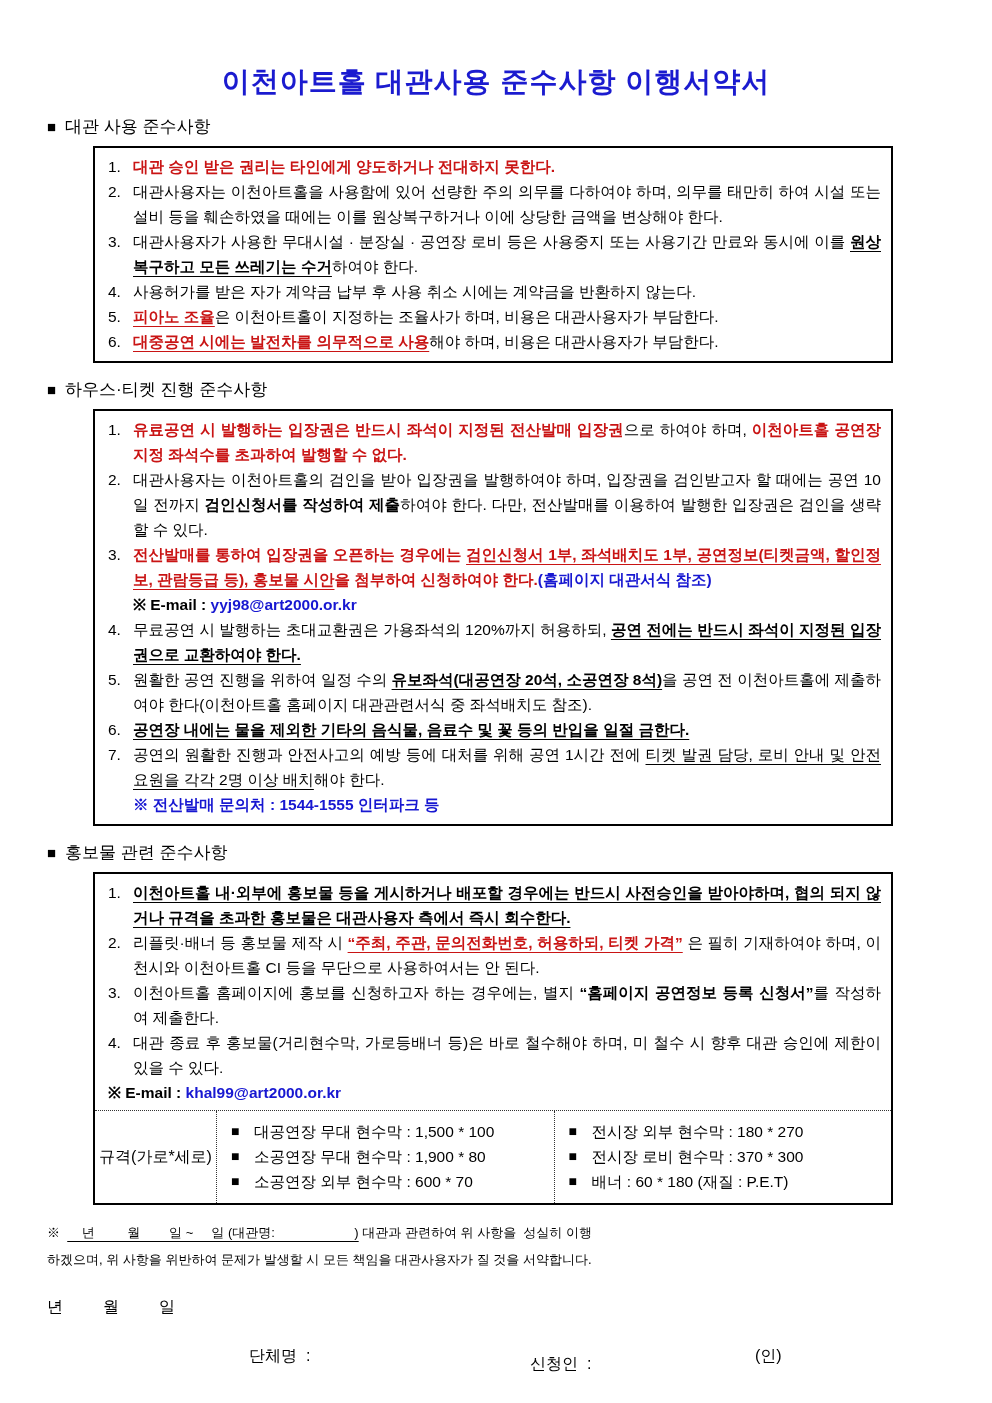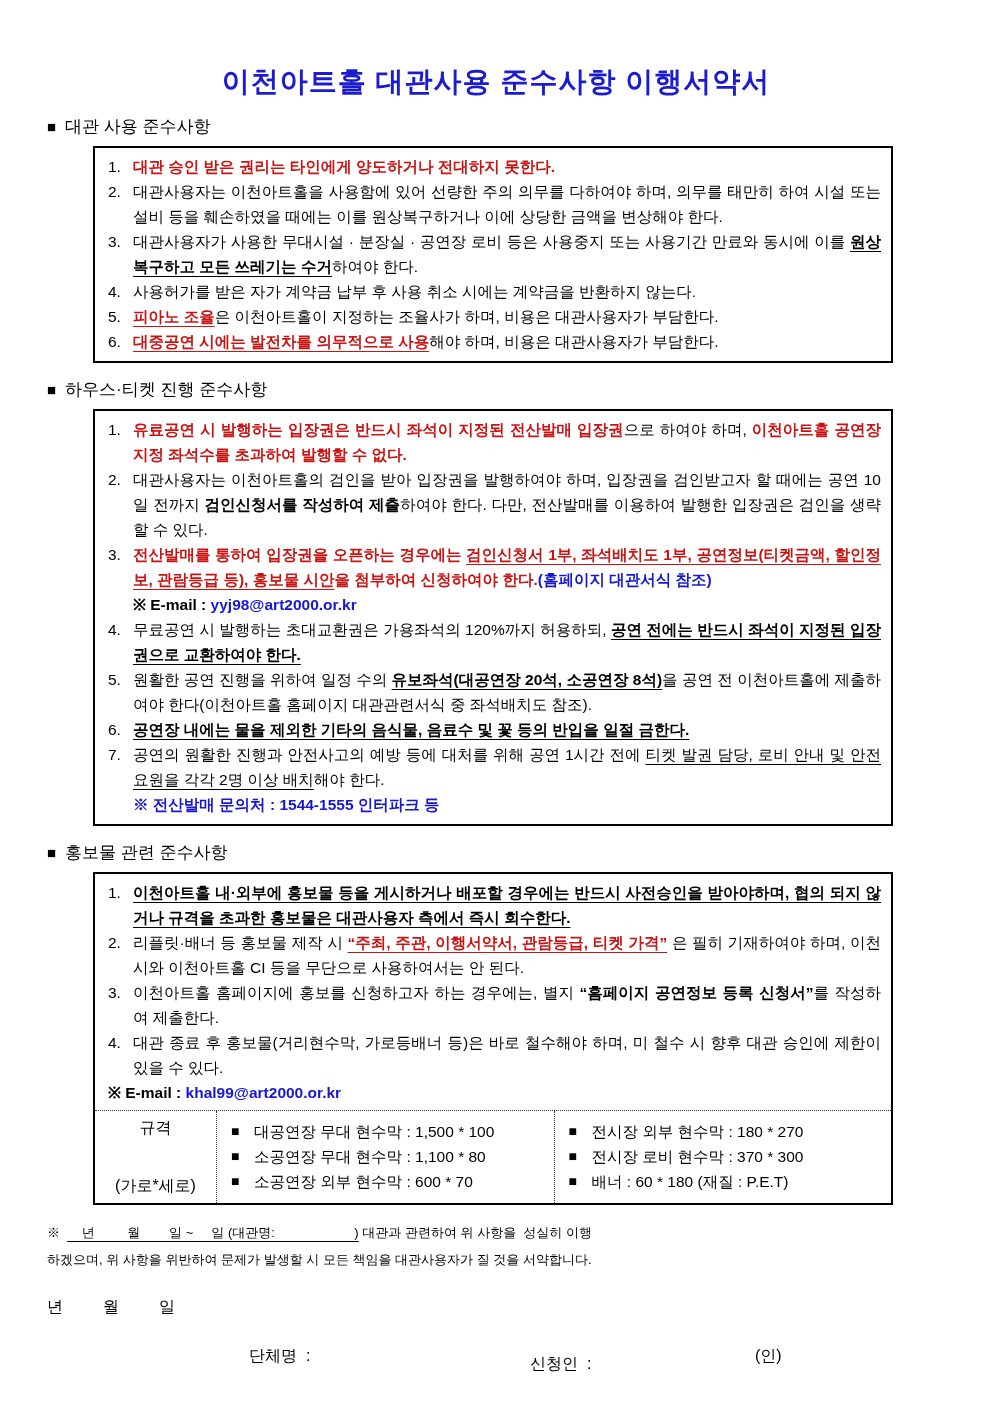--- a/index.html
+++ b/index.html
@@ -43,21 +43,21 @@
   .rs-u{text-decoration:underline;text-underline-offset:4px;text-decoration-thickness:1px;}
   .rs-r{color:var(--red);}
   .rs-bl{color:var(--blue);}
   
   .spec{
     display:flex;margin-top:5px;margin-left:-10px;margin-right:-10px;margin-bottom:-7px;
     border-top:1px dotted #333;
   }
   .spec-head{
     width:122px;box-sizing:border-box;border-right:1px dotted #333;
-    display:flex;flex-direction:column;justify-content:space-between;align-items:center;
+    display:flex;flex-direction:row;justify-content:center;align-items:center;
     font-size:16px;line-height:22px;padding:6px 2px;
   }
   .spec-col{flex:1;padding:8px 6px 9px 12px;box-sizing:border-box;}
   .spec-col-a{border-right:1px dotted #333;}
   .spec-col .item{padding-left:25px;text-align:left;line-height:25px;font-size:15.5px;}
   .spec-col .item .marker{left:2px;font-size:14px;}
   
   .pledge{margin-top:14px;font-size:13px;line-height:27px;}
   .pre{white-space:pre-wrap;}
   .u-blank{text-decoration:underline;text-underline-offset:4px;text-decoration-thickness:1px;}
@@ -104,33 +104,33 @@
       <div class="item note-text"><span class="txt"><span class="rs-bl rs-b">※ 전산발매 문의처 : 1544-1555 인터파크 등</span></span></div>
     </div>
 
   <div class="sec-head">
     <span class="sq">■</span>
     <span>홍보물 관련 준수사항</span>
   </div>
   <div class="box">
     <div>
         <div class="item"><span class="marker">1.</span><span class="txt"><span class="rs-b rs-u">이천아트홀 내·외부에 홍보물 등을 게시하거나 배포할 경우에는 반드시 사전승인을 받아야하며, 협의 되지 않거나 규격을 초과한 홍보물은 대관사용자 측에서 즉시 회수한다.</span></span></div>
-        <div class="item"><span class="marker">2.</span><span class="txt"><span>리플릿·배너 등 홍보물 제작 시 </span><span class="rs-r rs-b rs-u">“주최, 주관, 이행서약서, 관람등급, 티켓 가격”</span><span> 은 필히 기재하여야 하며, 이천시와 이천아트홀 CI 등을 무단으로 사용하여서는 안 된다.</span></span></div>
+        <div class="item"><span class="marker">2.</span><span class="txt"><span>리플릿·배너 등 홍보물 제작 시 </span><span class="rs-r rs-b rs-u">“주최, 주관, 문의전화번호, 허용하되, 티켓 가격”</span><span> 은 필히 기재하여야 하며, 이천시와 이천아트홀 CI 등을 무단으로 사용하여서는 안 된다.</span></span></div>
         <div class="item"><span class="marker">3.</span><span class="txt"><span>이천아트홀 홈페이지에 홍보를 신청하고자 하는 경우에는, 별지 </span><span class="rs-b">“홈페이지 공연정보 등록 신청서”</span><span>를 작성하여 제출한다.</span></span></div>
         <div class="item"><span class="marker">4.</span><span class="txt"><span>대관 종료 후 홍보물(거리현수막, 가로등배너 등)은 바로 철수해야 하며, 미 철수 시 향후 대관 승인에 제한이 있을 수 있다.</span></span></div>
         <div class="item note-num"><span class="txt"><span class="rs-b">※ E-mail : </span><span class="rs-bl rs-b">khal99@art2000.or.kr</span></span></div>
       </div>
     <div class="spec">
       <div class="spec-head">
         <div>규격</div>
         <div>(가로*세로)</div>
       </div>
       <div class="spec-col spec-col-a">
           <div class="item"><span class="marker">■</span><span class="txt"><span>대공연장 무대 현수막 : 1,500 * 100</span></span></div>
-          <div class="item"><span class="marker">■</span><span class="txt"><span>소공연장 무대 현수막 : 1,100 * 80</span></span></div>
+          <div class="item"><span class="marker">■</span><span class="txt"><span>소공연장 무대 현수막 : 1,900 * 80</span></span></div>
           <div class="item"><span class="marker">■</span><span class="txt"><span>소공연장 외부 현수막 : 600 * 70</span></span></div>
         </div>
       <div class="spec-col spec-col-b">
           <div class="item"><span class="marker">■</span><span class="txt"><span>전시장 외부 현수막 : 180 * 270</span></span></div>
           <div class="item"><span class="marker">■</span><span class="txt"><span>전시장 로비 현수막 : 370 * 300</span></span></div>
           <div class="item"><span class="marker">■</span><span class="txt"><span>배너 : 60 * 180 (재질 : P.E.T)</span></span></div>
         </div>
     </div>
   </div>
 

